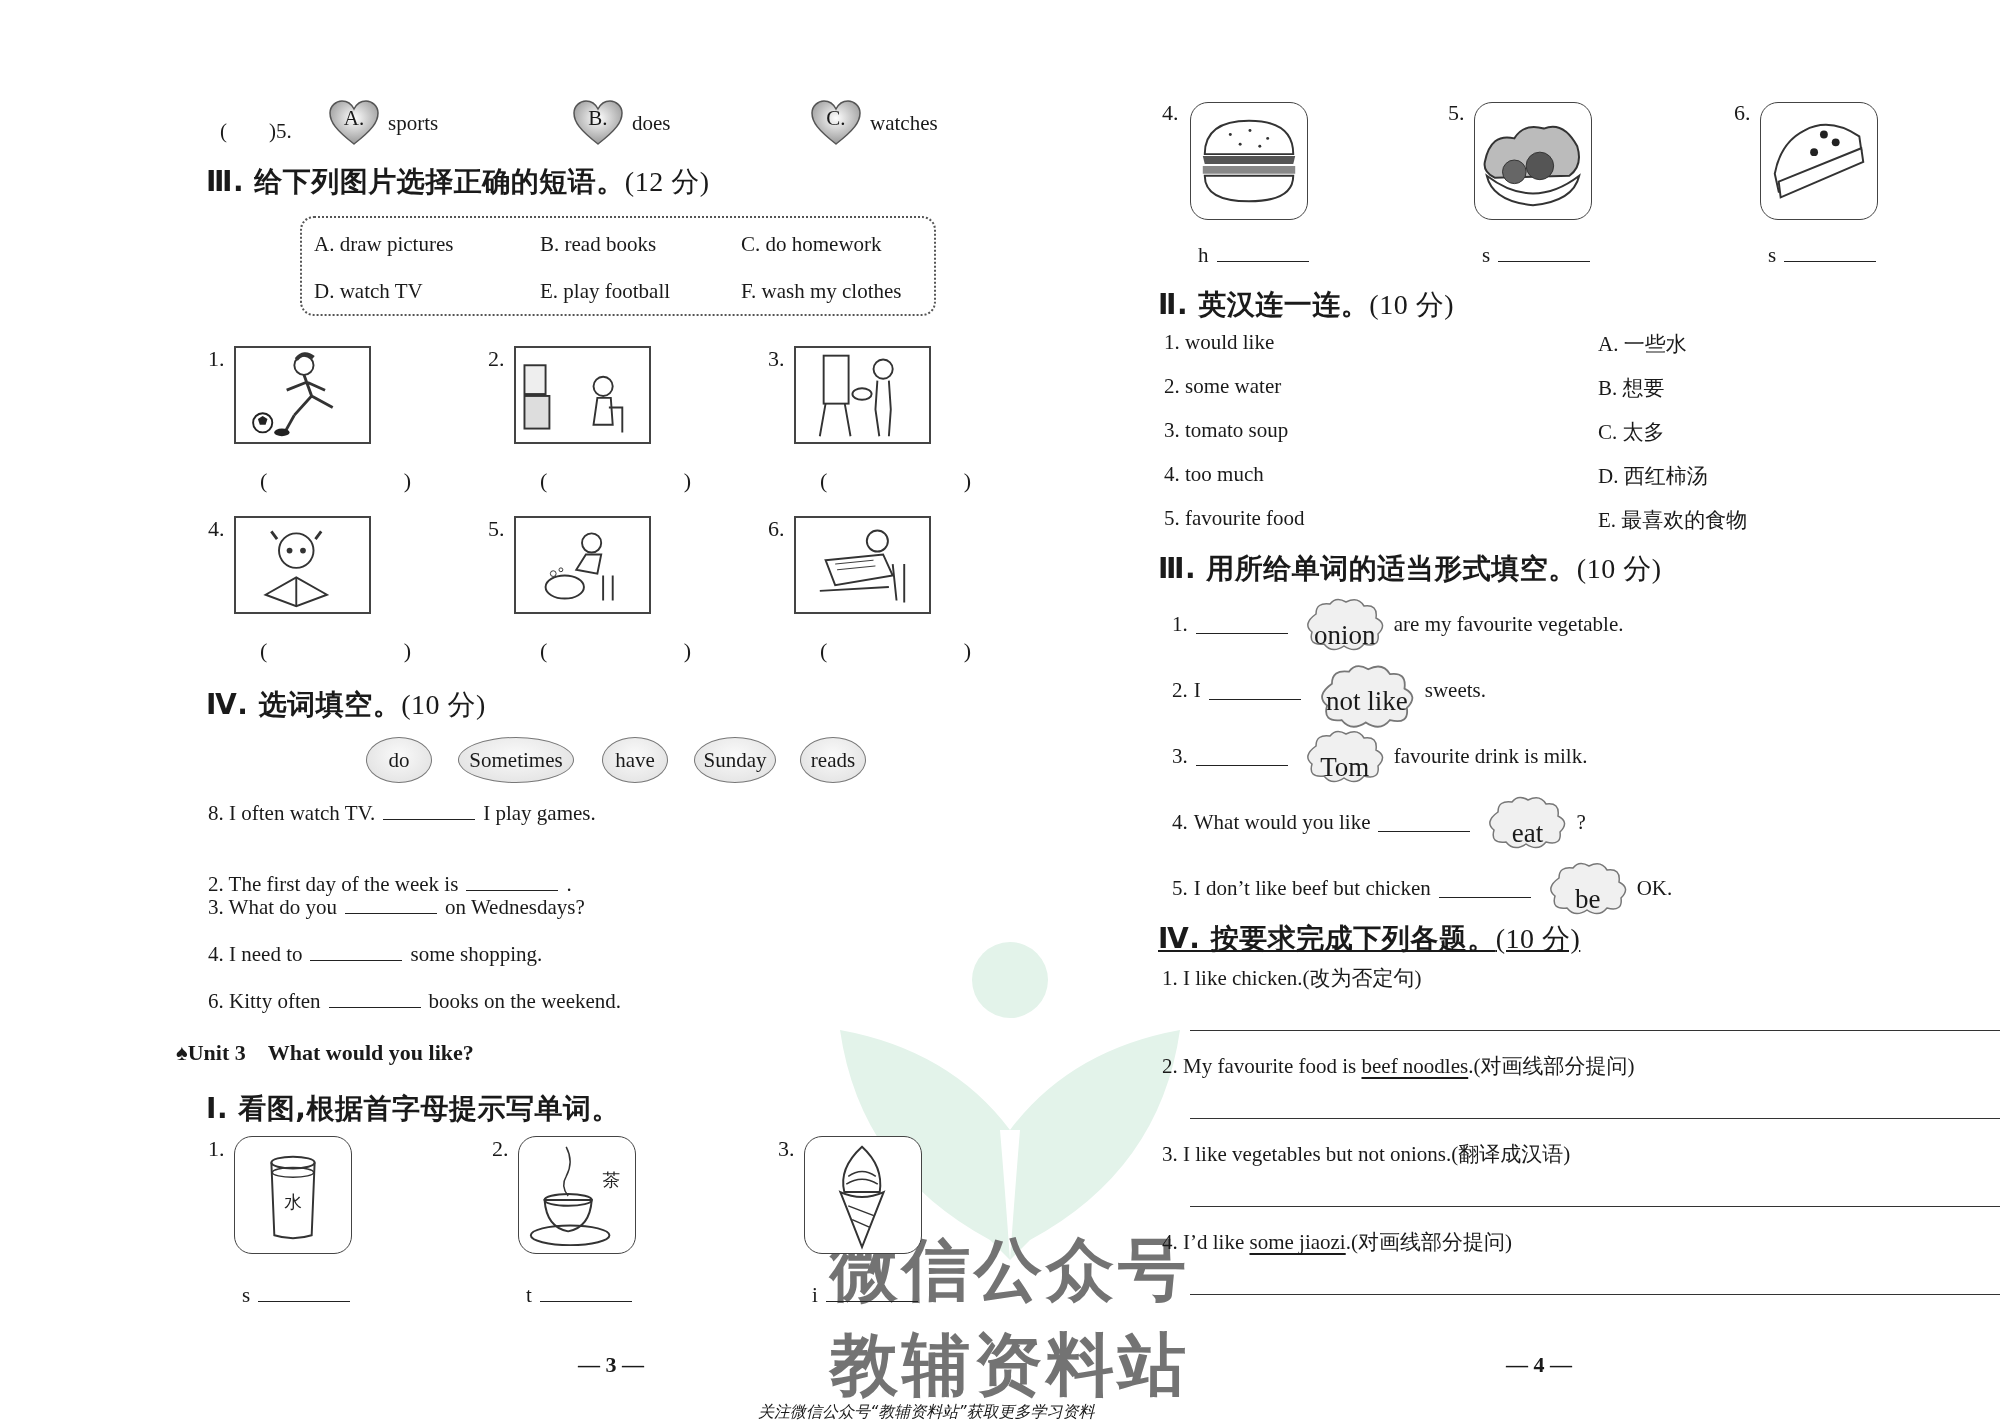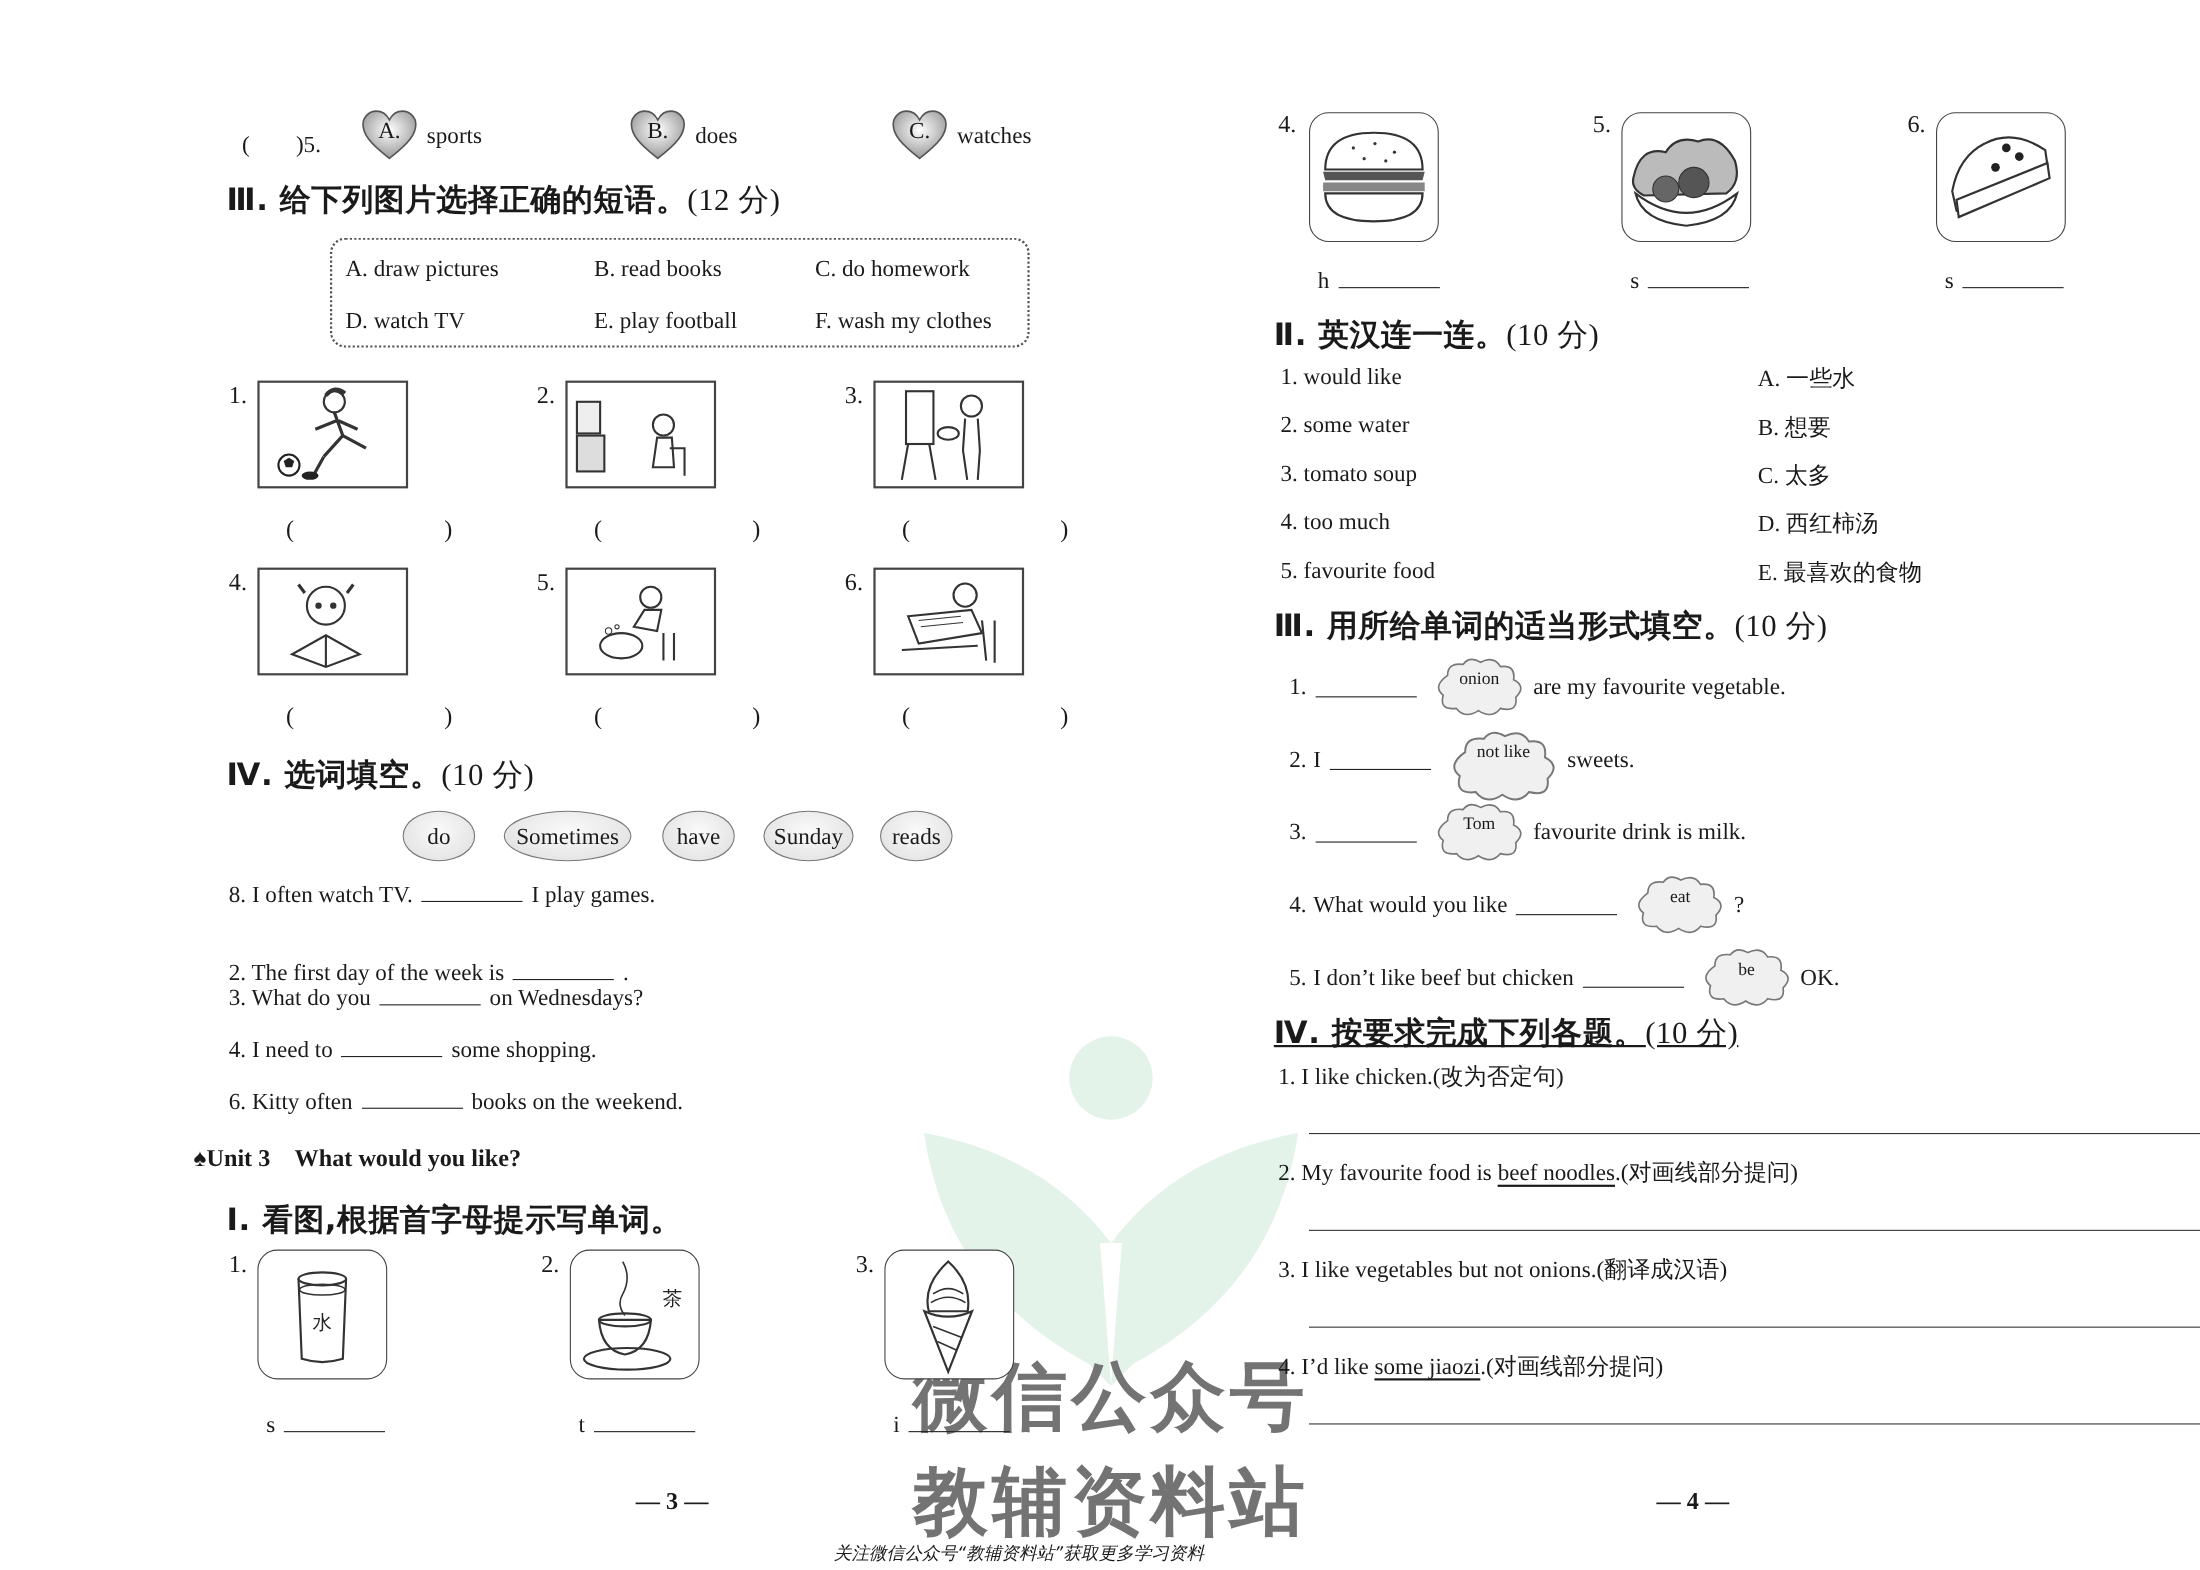--- a/index.html
+++ b/index.html
@@ -13,21 +13,21 @@
   .pic.round { border-radius: 18px; border-width: 1.5px; }
   .pic svg { width: 100%; height: 100%; display: block; }
   .num { position: absolute; font-size: 22px; }
   .paren { position: absolute; font-size: 22px; word-spacing: 40px; }
   .heart { display: inline-block; width: 52px; height: 46px; vertical-align: middle; position: relative; margin-right: 8px; }
   .heart svg { position: absolute; inset: 0; }
   .heart span { position: absolute; left: 0; right: 0; top: 6px; text-align: center; font-size: 21px; }
   .oval { position: absolute; border: 1.5px solid #777; border-radius: 50%; background: radial-gradient(ellipse at 50% 40%, #fafafa 0%, #e6e6e6 70%, #c8c8c8 100%); display: flex; align-items: center; justify-content: center; font-size: 21px; height: 46px; top: 0; }
   .cloud { display: inline-block; position: relative; width: 86px; height: 56px; vertical-align: middle; margin: 0 6px; }
   .cloud svg { position: absolute; inset: 0; }
-  .cloud span { position: absolute; left: 0; right: 0; top: 13px; text-align: center; font-size: 16px; }
+  .cloud span { position: absolute; left: 0; right: 0; top: 24px; text-align: center; font-size: 27px; }
   .phrase-box { position: absolute; left: 300px; top: 216px; width: 636px; height: 100px; border: 2px dotted #555; border-radius: 14px; }
   .line { position: absolute; border-bottom: 1.5px solid #333; }
   .u { text-decoration: underline; text-underline-offset: 4px; }
   .wm { position: absolute; color: #737373; font-family: "DejaVu Sans", sans-serif; font-weight: bold; font-size: 68px; letter-spacing: 4px; }
 </style>
 </head>
 <body>
 
 <div class="abs" style="left:830px;top:930px;width:360px;height:340px;">
   <svg width="360" height="340" viewBox="0 0 360 340">

